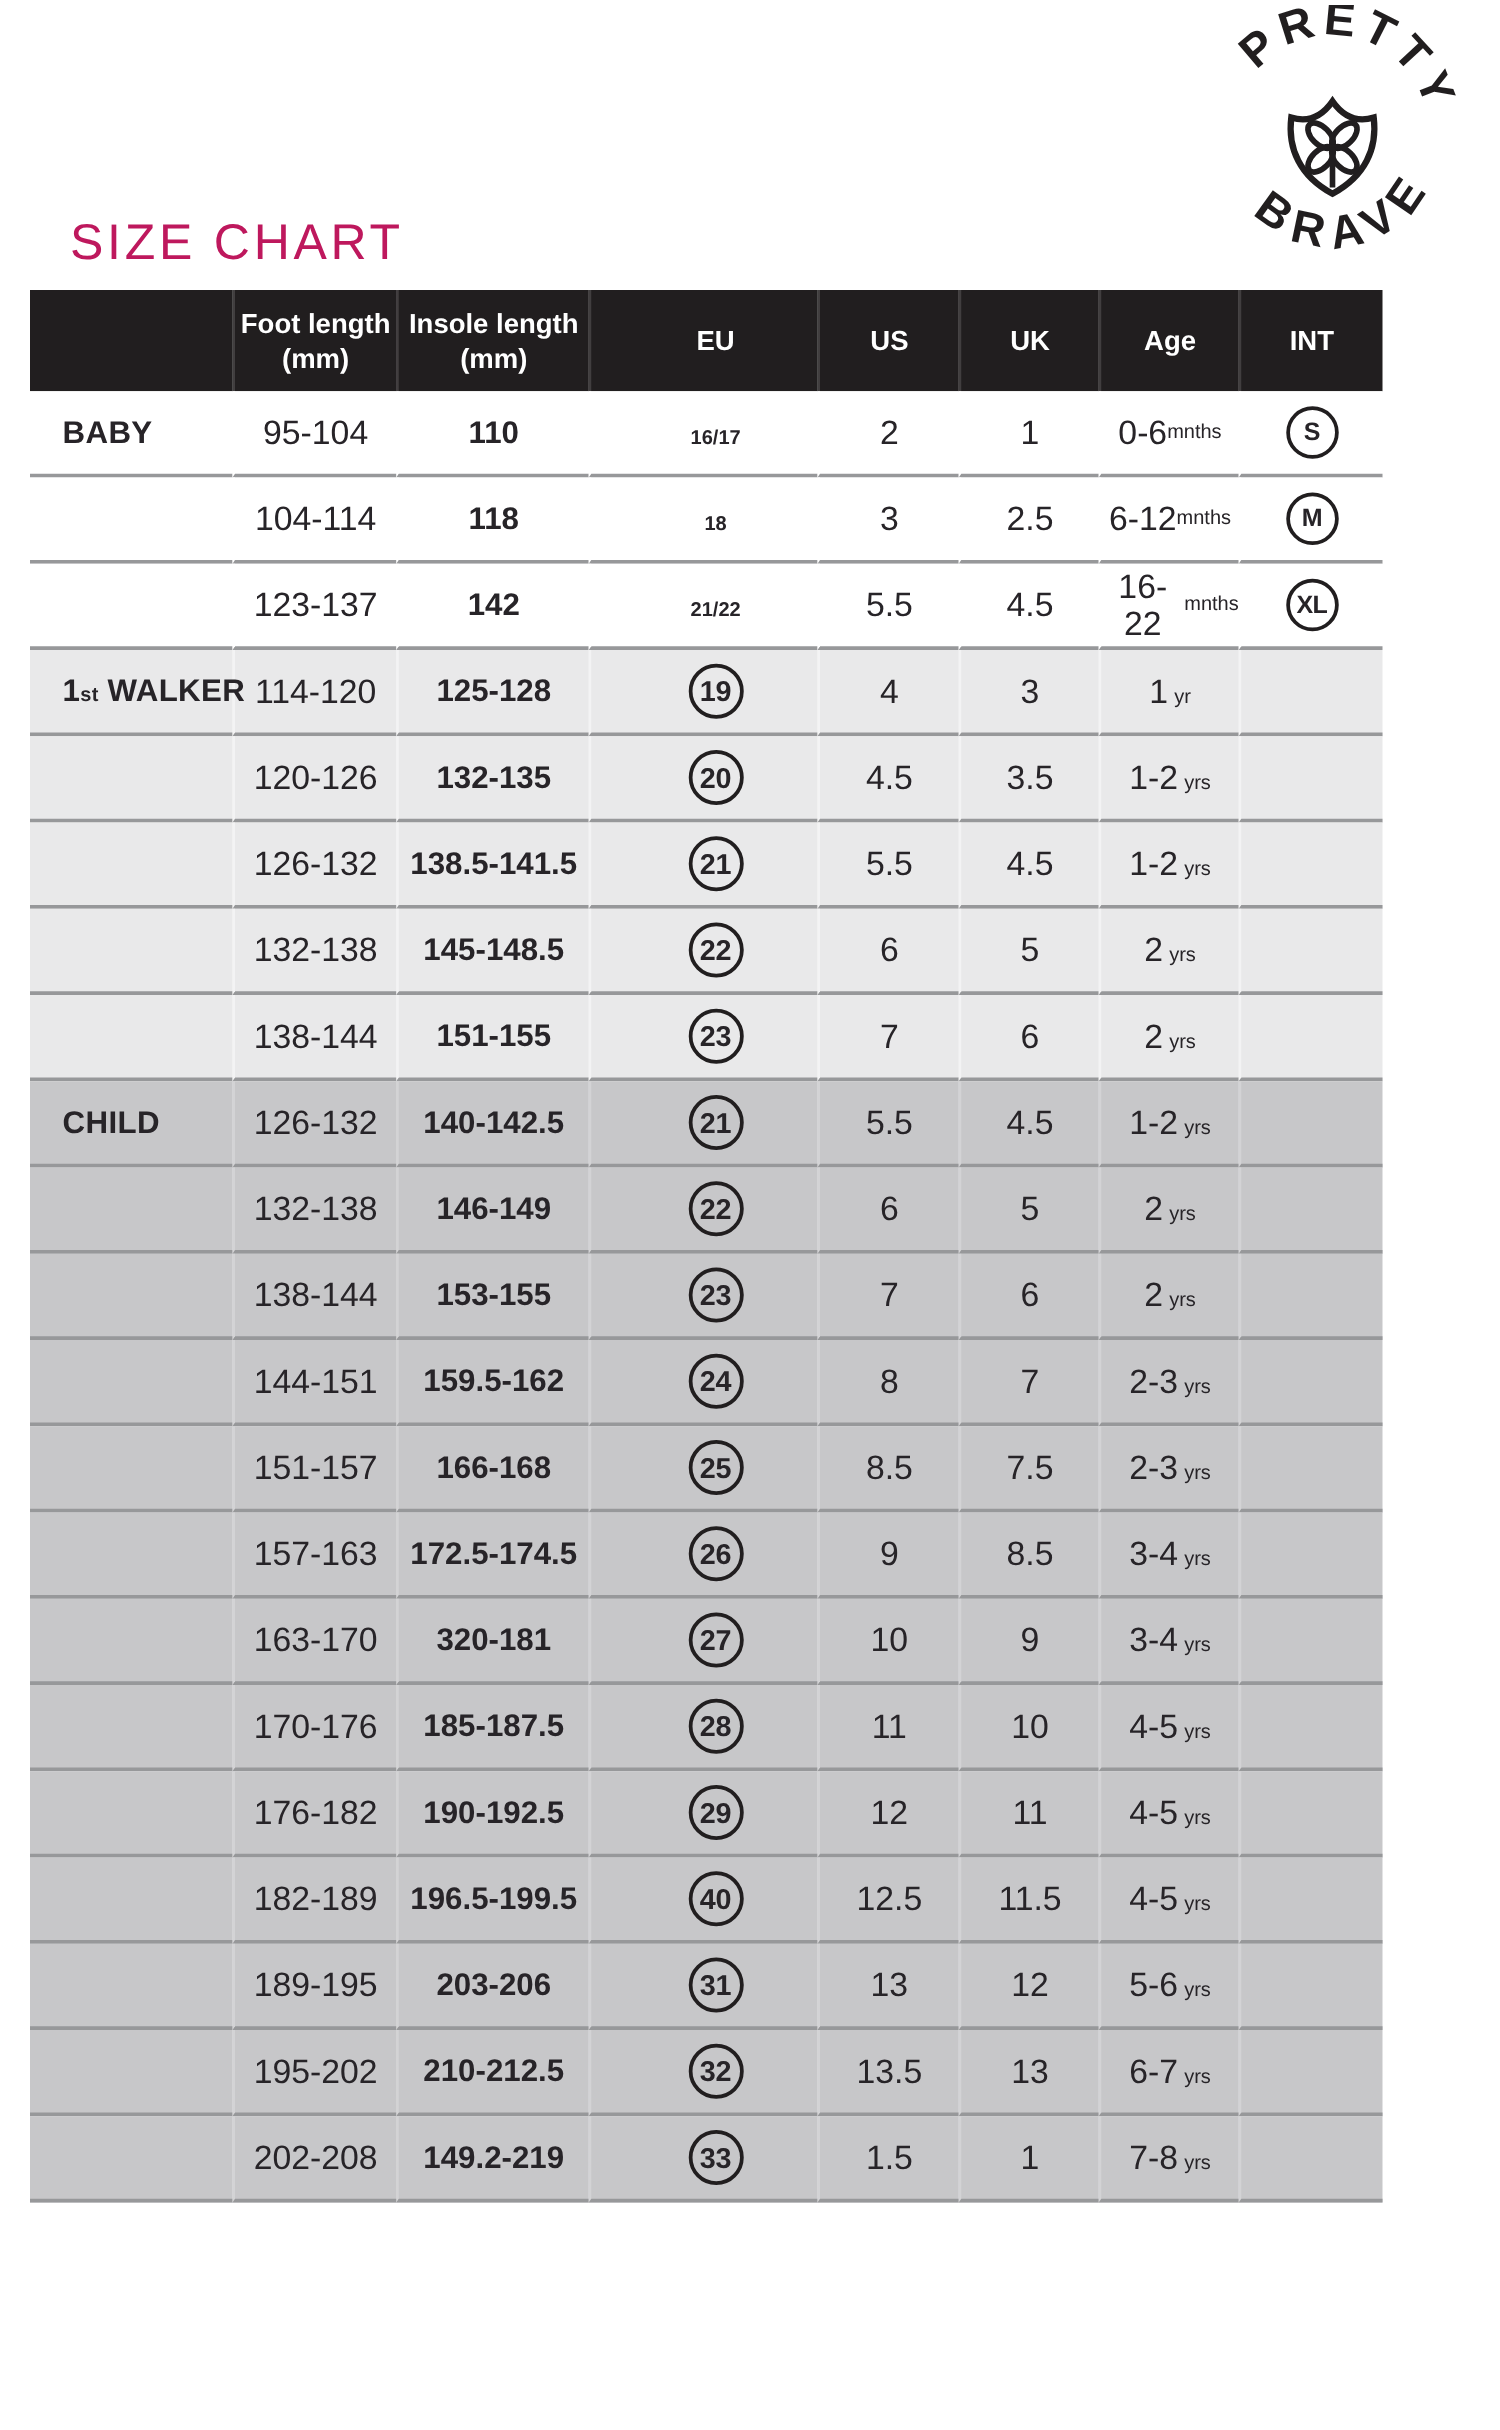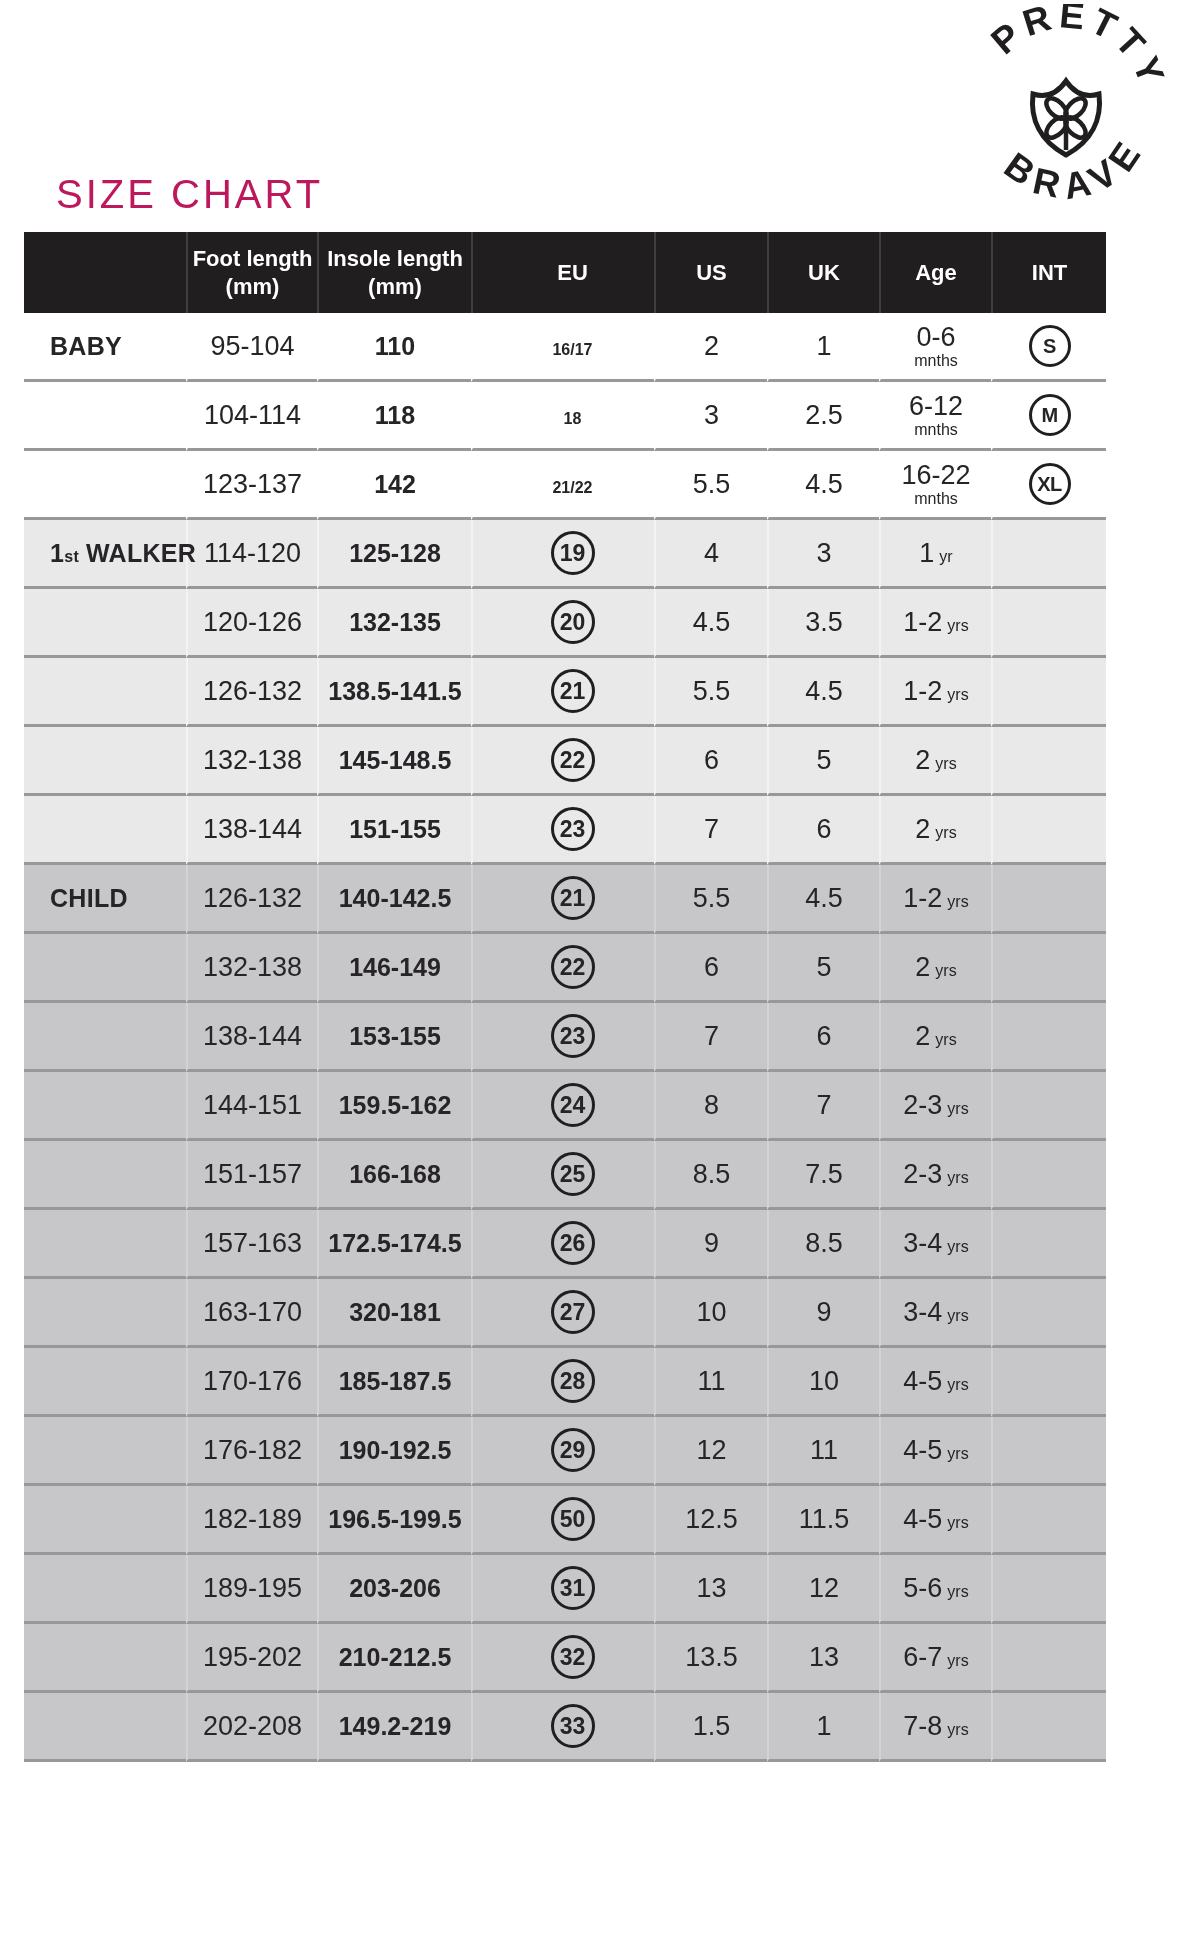--- a/index.html
+++ b/index.html
@@ -44,21 +44,21 @@
   .eu-plain { font-weight:700; font-size:16px; }
   .eu-circle {
     display:inline-flex; width:44px; height:44px; border:3px solid #211e1f; border-radius:50%;
     align-items:center; justify-content:center; font-weight:700; font-size:23px; line-height:1;
   }
   .int-circle {
     display:inline-flex; width:42px; height:42px; border:3px solid #211e1f; border-radius:50%;
     align-items:center; justify-content:center; font-weight:700; font-size:20px; letter-spacing:-.5px; line-height:1;
   }
   .age-unit { font-size:16px; margin-left:5px; }
-  .age-stack { display:inline-flex; flex-direction:column; align-items:center; line-height:1.12; }
+  .age-stack { display:inline-flex; flex-direction:row; align-items:center; line-height:1.12; }
   .age-stack .age-unit { margin-left:0; }
 </style>
 </head>
 <body>
 
 <div class="page">
 
   <h1 class="title">SIZE CHART</h1>
 
   <svg class="logo" viewBox="0 0 216 216" aria-hidden="true">
@@ -309,21 +309,21 @@
         <td>12</td>
         <td>11</td>
         <td><span>4-5</span><span class="age-unit">yrs</span></td>
         <td></td>
       </tr>
 
       <tr class="child">
         <td class="cat"></td>
         <td>182-189</td>
         <td class="insole">196.5-199.5</td>
-        <td class="eu"><span class="eu-circle">50</span></td>
+        <td class="eu"><span class="eu-circle">40</span></td>
         <td>12.5</td>
         <td>11.5</td>
         <td><span>4-5</span><span class="age-unit">yrs</span></td>
         <td></td>
       </tr>
 
       <tr class="child">
         <td class="cat"></td>
         <td>189-195</td>
         <td class="insole">203-206</td>

